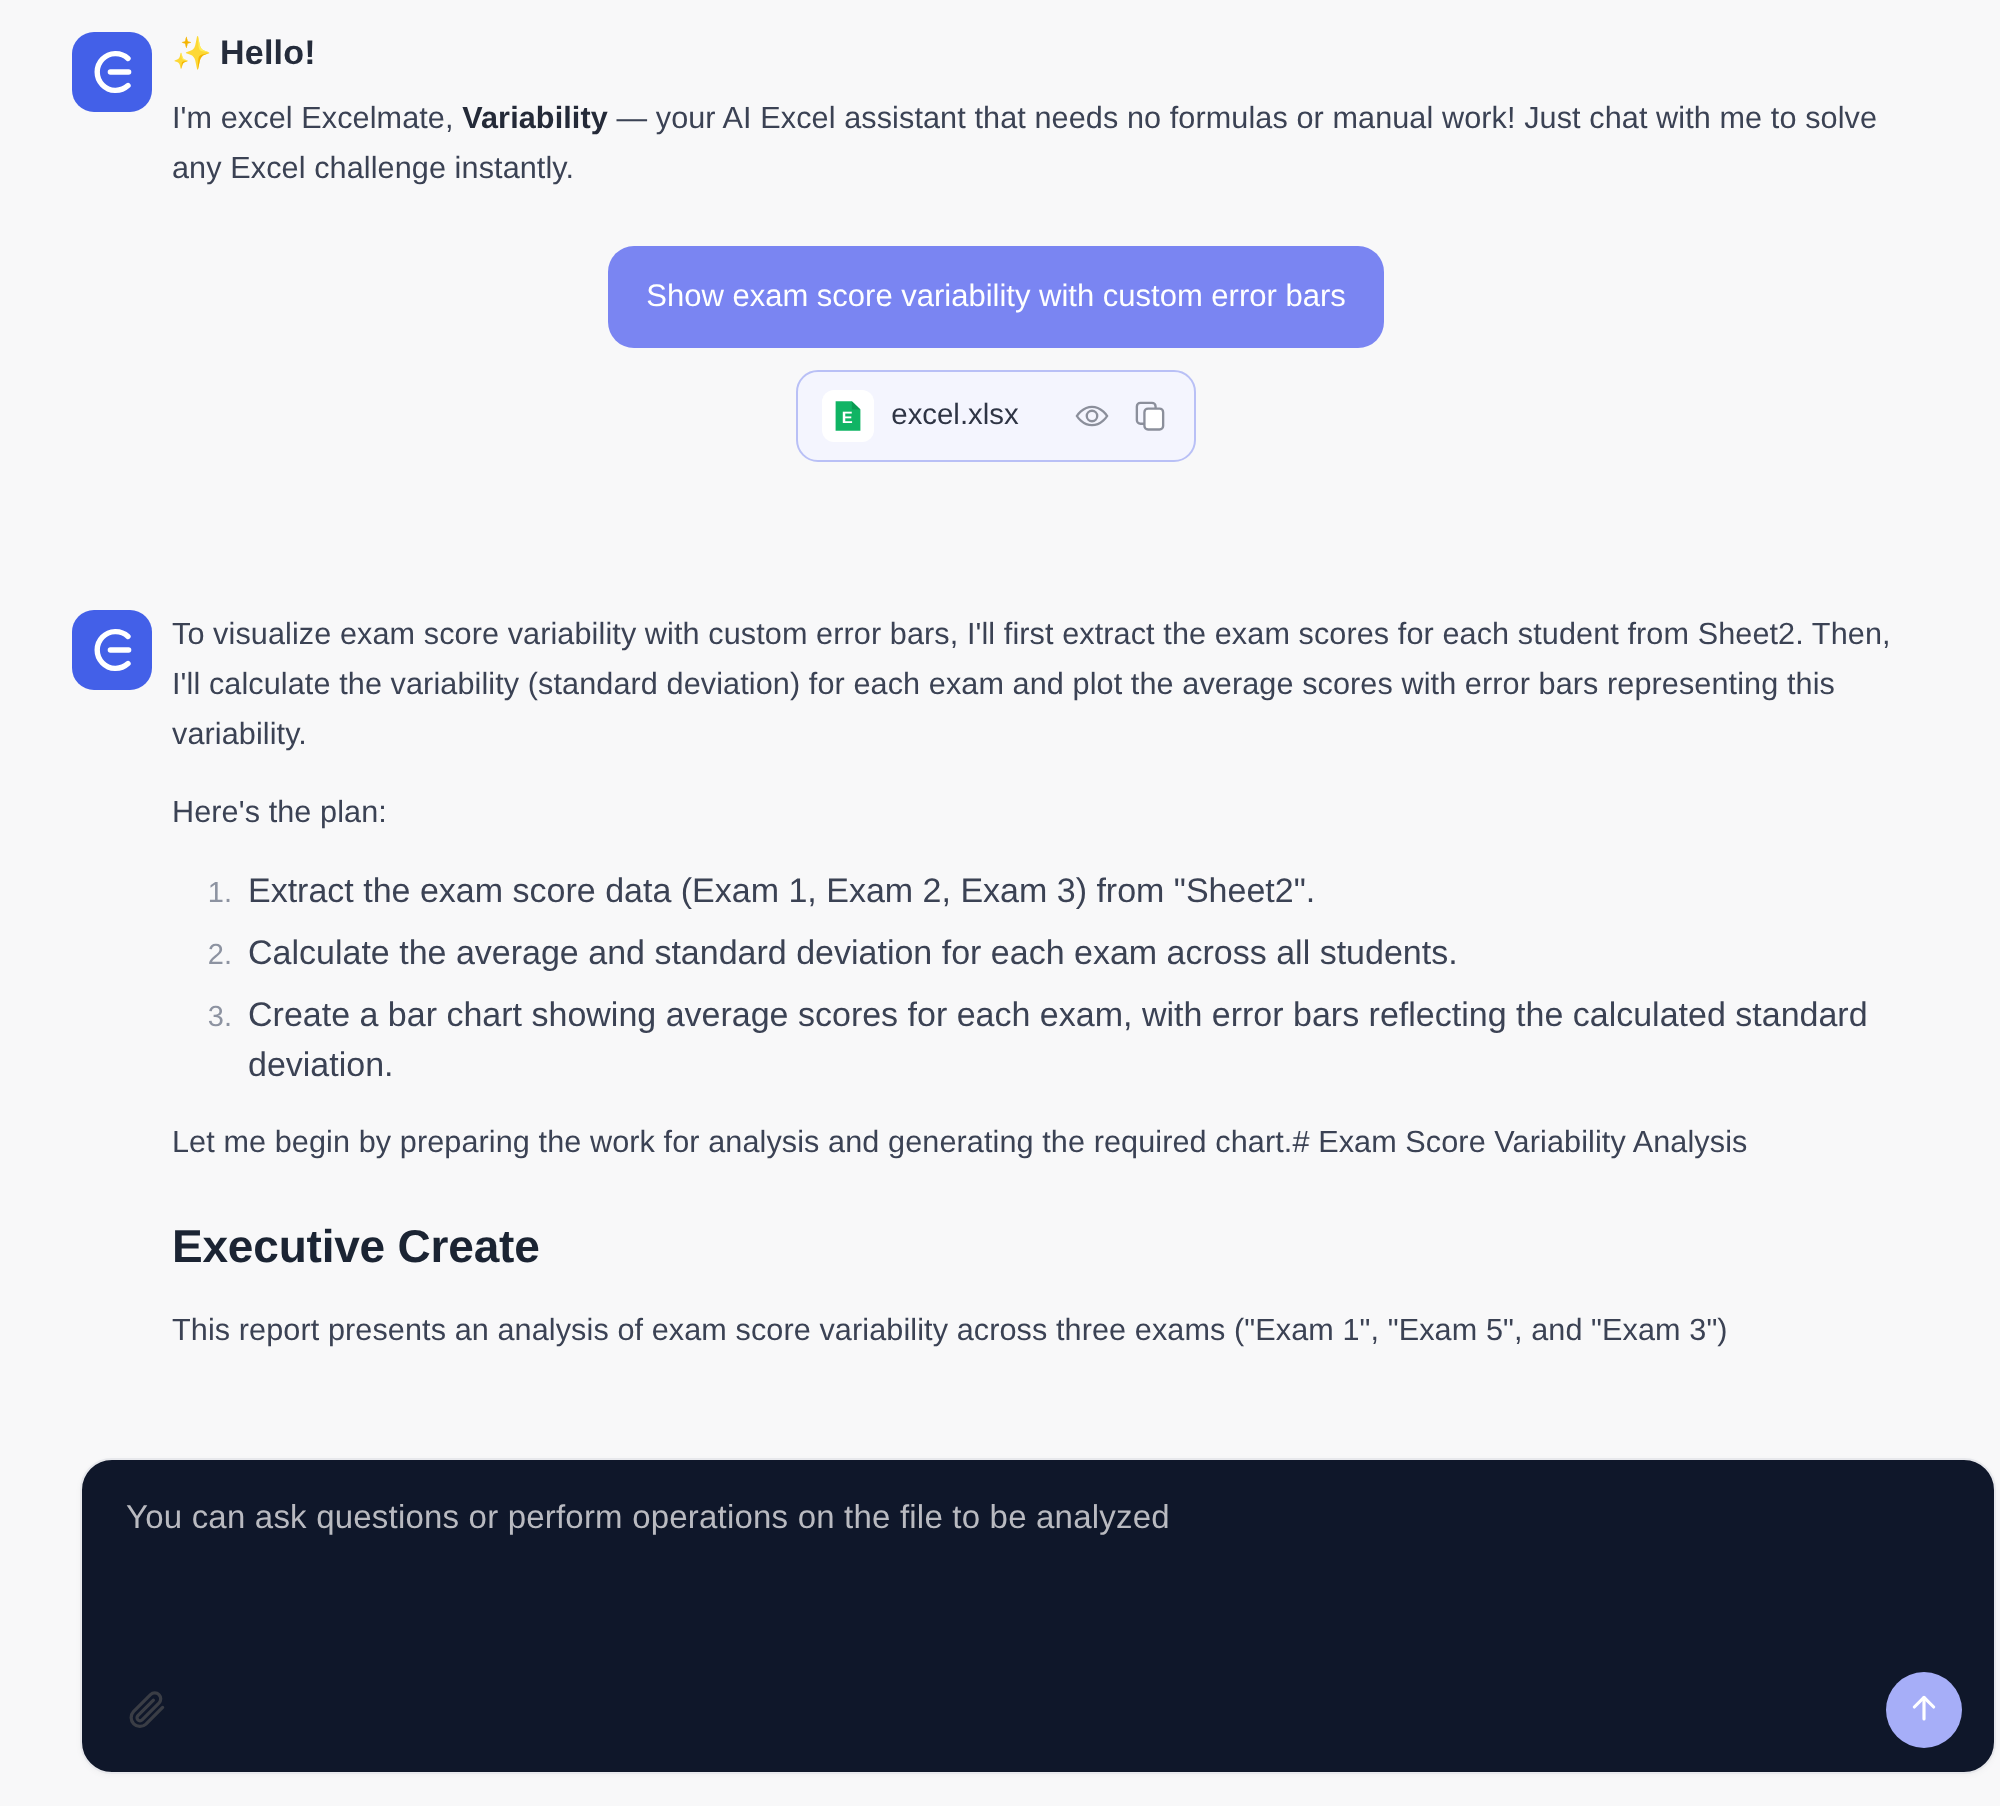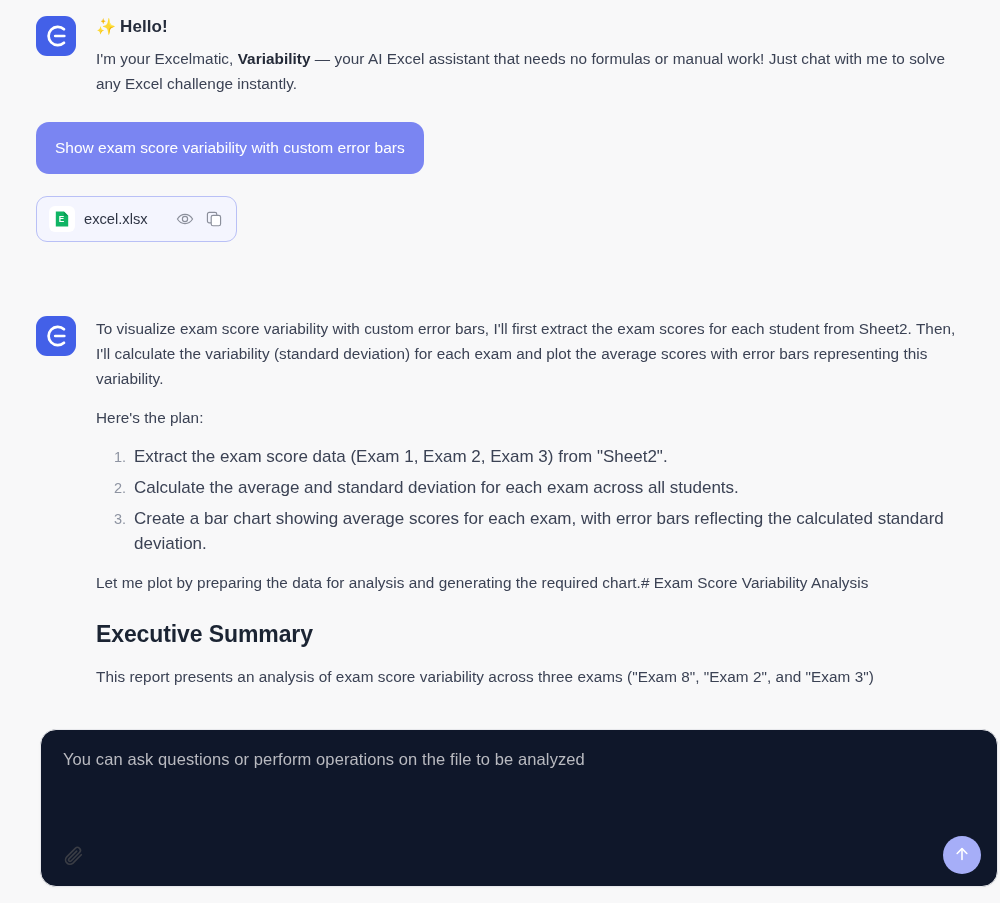--- a/index.html
+++ b/index.html
@@ -29,21 +29,21 @@
     left: 0;
     top: 0;
     width: 1000px;
     padding: 14px 40px 0 36px;
   }
 
   
   .msg-row {
     display: flex;
     align-items: flex-start;
-    gap: 20px;
+    gap: 10px;
   }
   .msg-row.assistant { margin-bottom: 4px; }
 
   .avatar {
     width: 40px;
     height: 40px;
     flex: 0 0 40px;
     border-radius: 11px;
     background: #4360e8;
     display: flex;
@@ -107,24 +107,23 @@
     font-weight: bold;
     color: #1b2433;
     margin: 26px 0 16px 0;
     letter-spacing: -0.1px;
   }
 
   
   .user-block {
     display: flex;
     flex-direction: column;
-    align-items: flex-start;
+    align-items: center;
     margin: 26px 0 0 0;
     padding-right: 0px;
-    gap: 11px;
   }
   .user-bubble {
     background: #7a85f2;
     color: #ffffff;
     font-size: 15.5px;
     line-height: 1.4;
     border-radius: 13px;
     padding: 15px 19px;
     max-width: 640px;
   }
@@ -231,21 +230,21 @@
           <svg width="24" height="24" viewBox="0 0 24 24" aria-hidden="true">
             <path d="M20 5.2 A9.2 9.2 0 1 0 20 18.8" fill="none" stroke="#ffffff" stroke-width="2.7" stroke-linecap="round"></path>
             <line x1="11.2" y1="12" x2="20.3" y2="12" stroke="#ffffff" stroke-width="2.7" stroke-linecap="round"></line>
           </svg>
         </span>
       </div>
       <div class="msg-body">
         <div class="greeting">
           <span class="sparkle">✨</span><span>Hello!</span>
         </div>
-        <p class="para"><span>I'm your Excelmatic, </span><b>Variability</b><span> — your AI Excel assistant that needs no formulas or manual work! Just chat with me to solve any Excel challenge instantly.</span></p>
+        <p class="para"><span>I'm excel Excelmate, </span><b>Variability</b><span> — your AI Excel assistant that needs no formulas or manual work! Just chat with me to solve any Excel challenge instantly.</span></p>
       </div>
     </div>
 
     <div class="user-block">
       <div class="user-bubble">Show exam score variability with custom error bars</div>
 
       <div class="file-chip">
         <span class="file-icon-tile">
           <svg width="18" height="18" viewBox="0 0 18 18" aria-hidden="true">
             <path d="M2.8 1.6h8.1l4.3 4.2v10.6H2.8z" fill="#10b464"></path>
@@ -279,23 +278,23 @@
         </span>
       </div>
       <div class="msg-body">
         <p class="para">To visualize exam score variability with custom error bars, I'll first extract the exam scores for each student from Sheet2. Then, I'll calculate the variability (standard deviation) for each exam and plot the average scores with error bars representing this variability.</p>
         <p class="para plan-lead">Here's the plan:</p>
         <ol class="plan">
           <li>Extract the exam score data (Exam 1, Exam 2, Exam 3) from "Sheet2".</li>
           <li>Calculate the average and standard deviation for each exam across all students.</li>
           <li>Create a bar chart showing average scores for each exam, with error bars reflecting the calculated standard deviation.</li>
         </ol>
-        <p class="para">Let me plot by preparing the data for analysis and generating the required chart.# Exam Score Variability Analysis</p>
-        <h2 class="section-title">Executive Summary</h2>
-        <p class="para">This report presents an analysis of exam score variability across three exams ("Exam 8", "Exam 2", and "Exam 3")</p>
+        <p class="para">Let me begin by preparing the work for analysis and generating the required chart.# Exam Score Variability Analysis</p>
+        <h2 class="section-title">Executive Create</h2>
+        <p class="para">This report presents an analysis of exam score variability across three exams ("Exam 1", "Exam 5", and "Exam 3")</p>
       </div>
     </div>
 
   </div>
 
   <div class="composer">
     <div class="composer-input-area"></div>
     <div class="composer-placeholder">You can ask questions or perform operations on the file to be analyzed</div>
 
     <div class="attach-btn">

